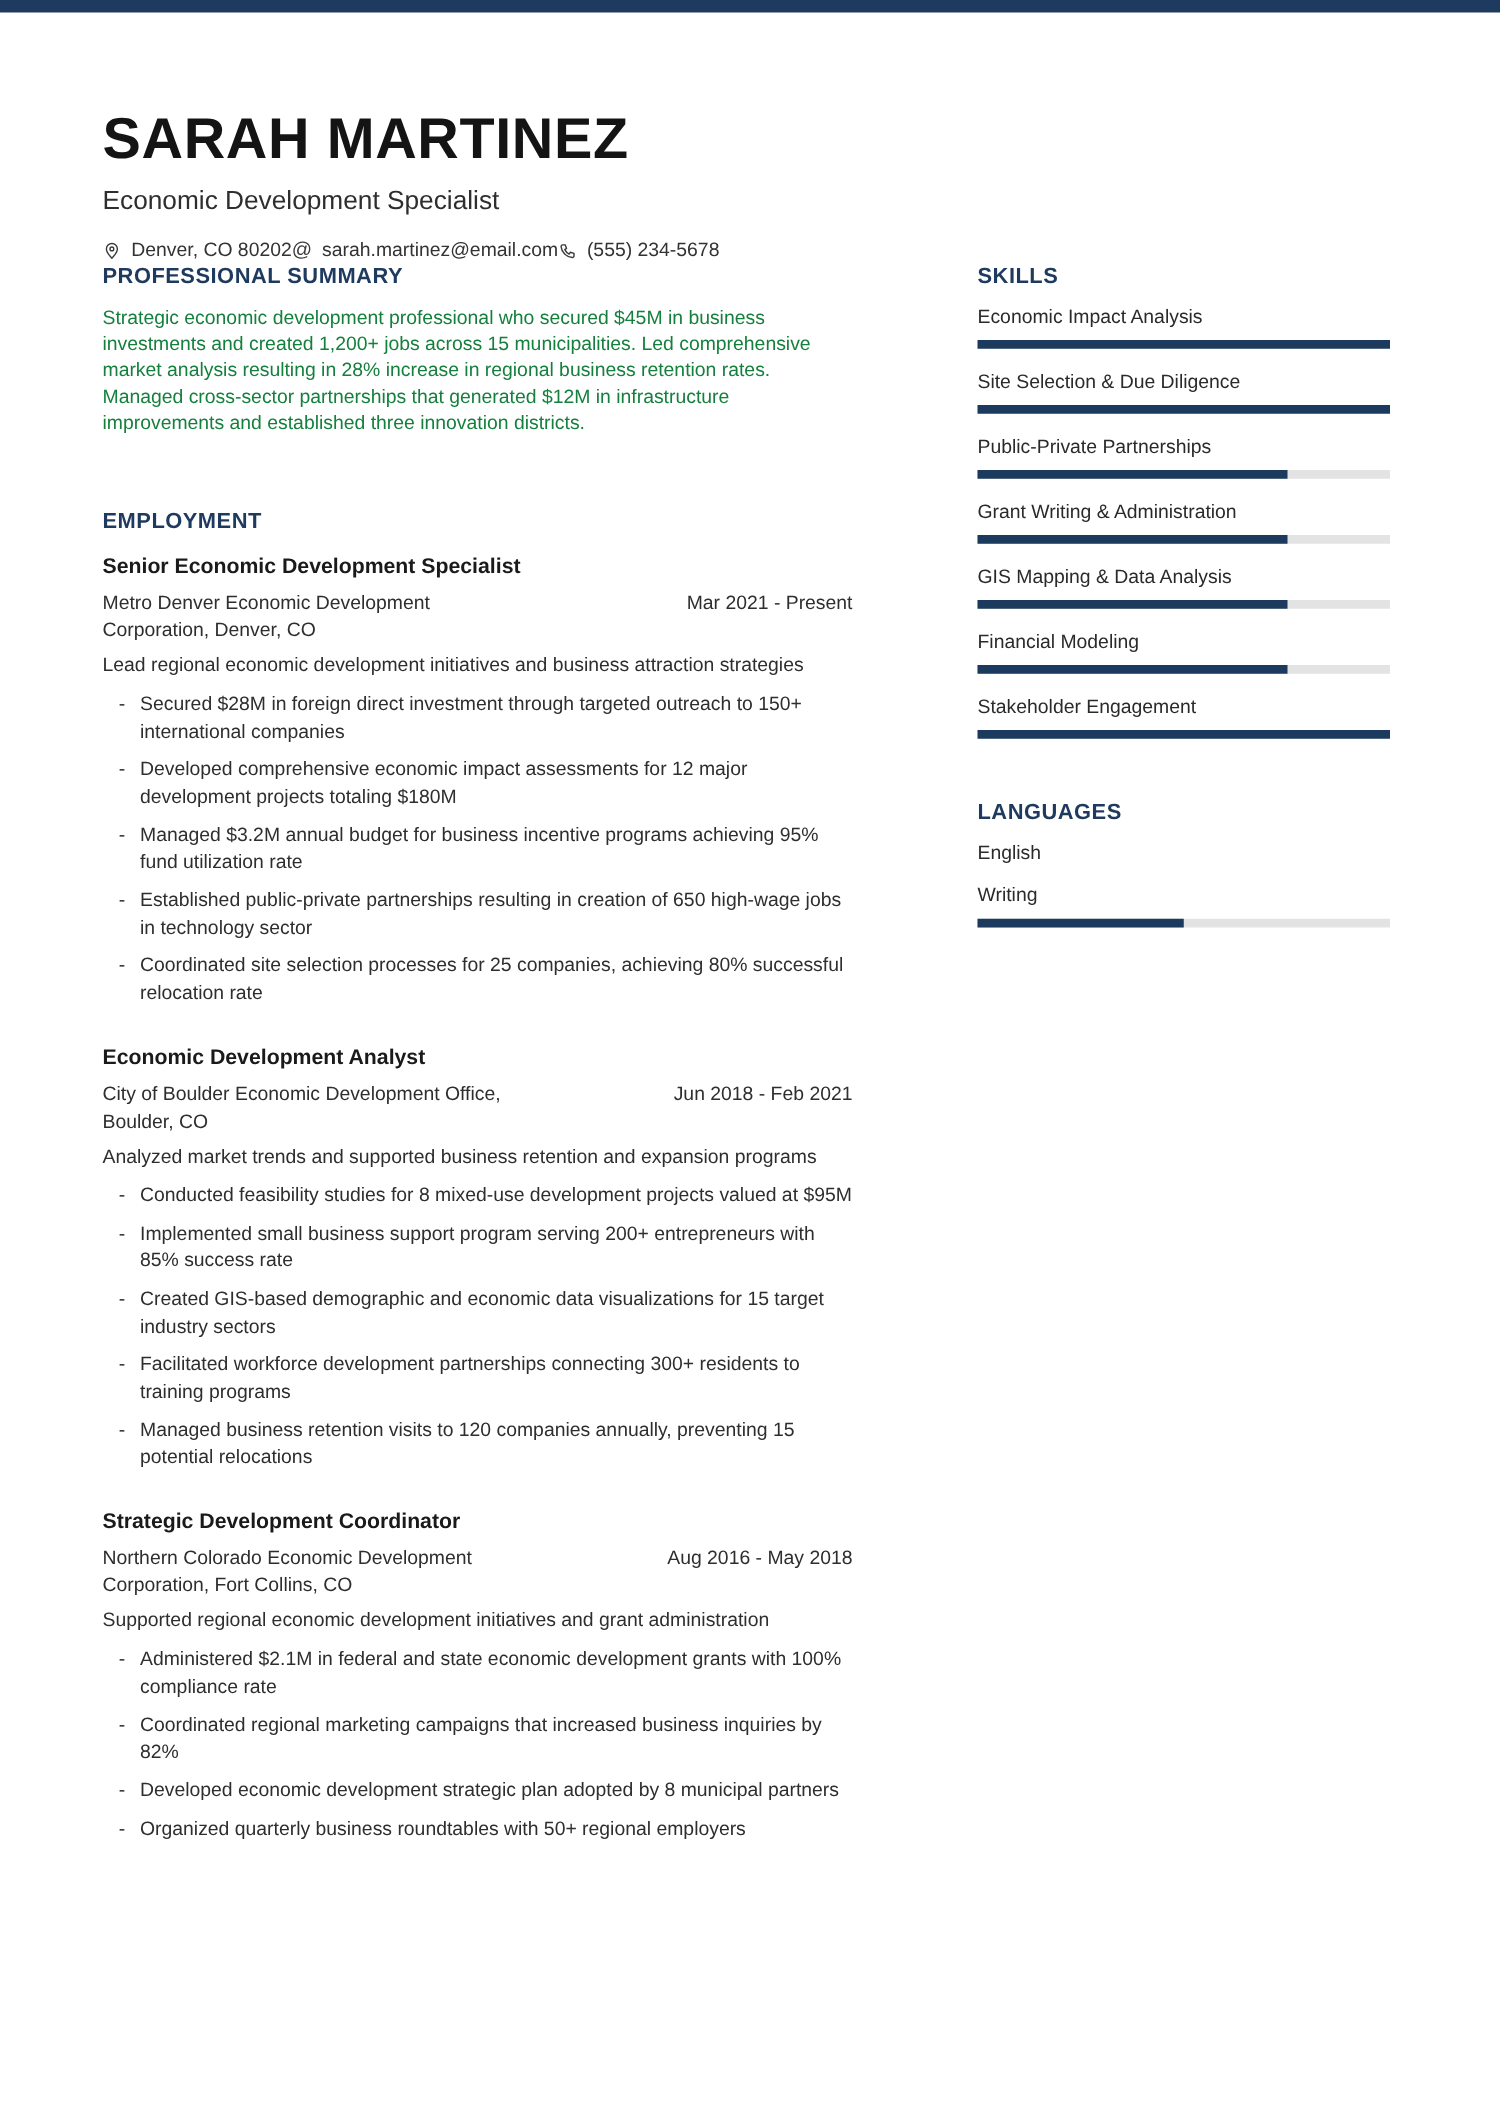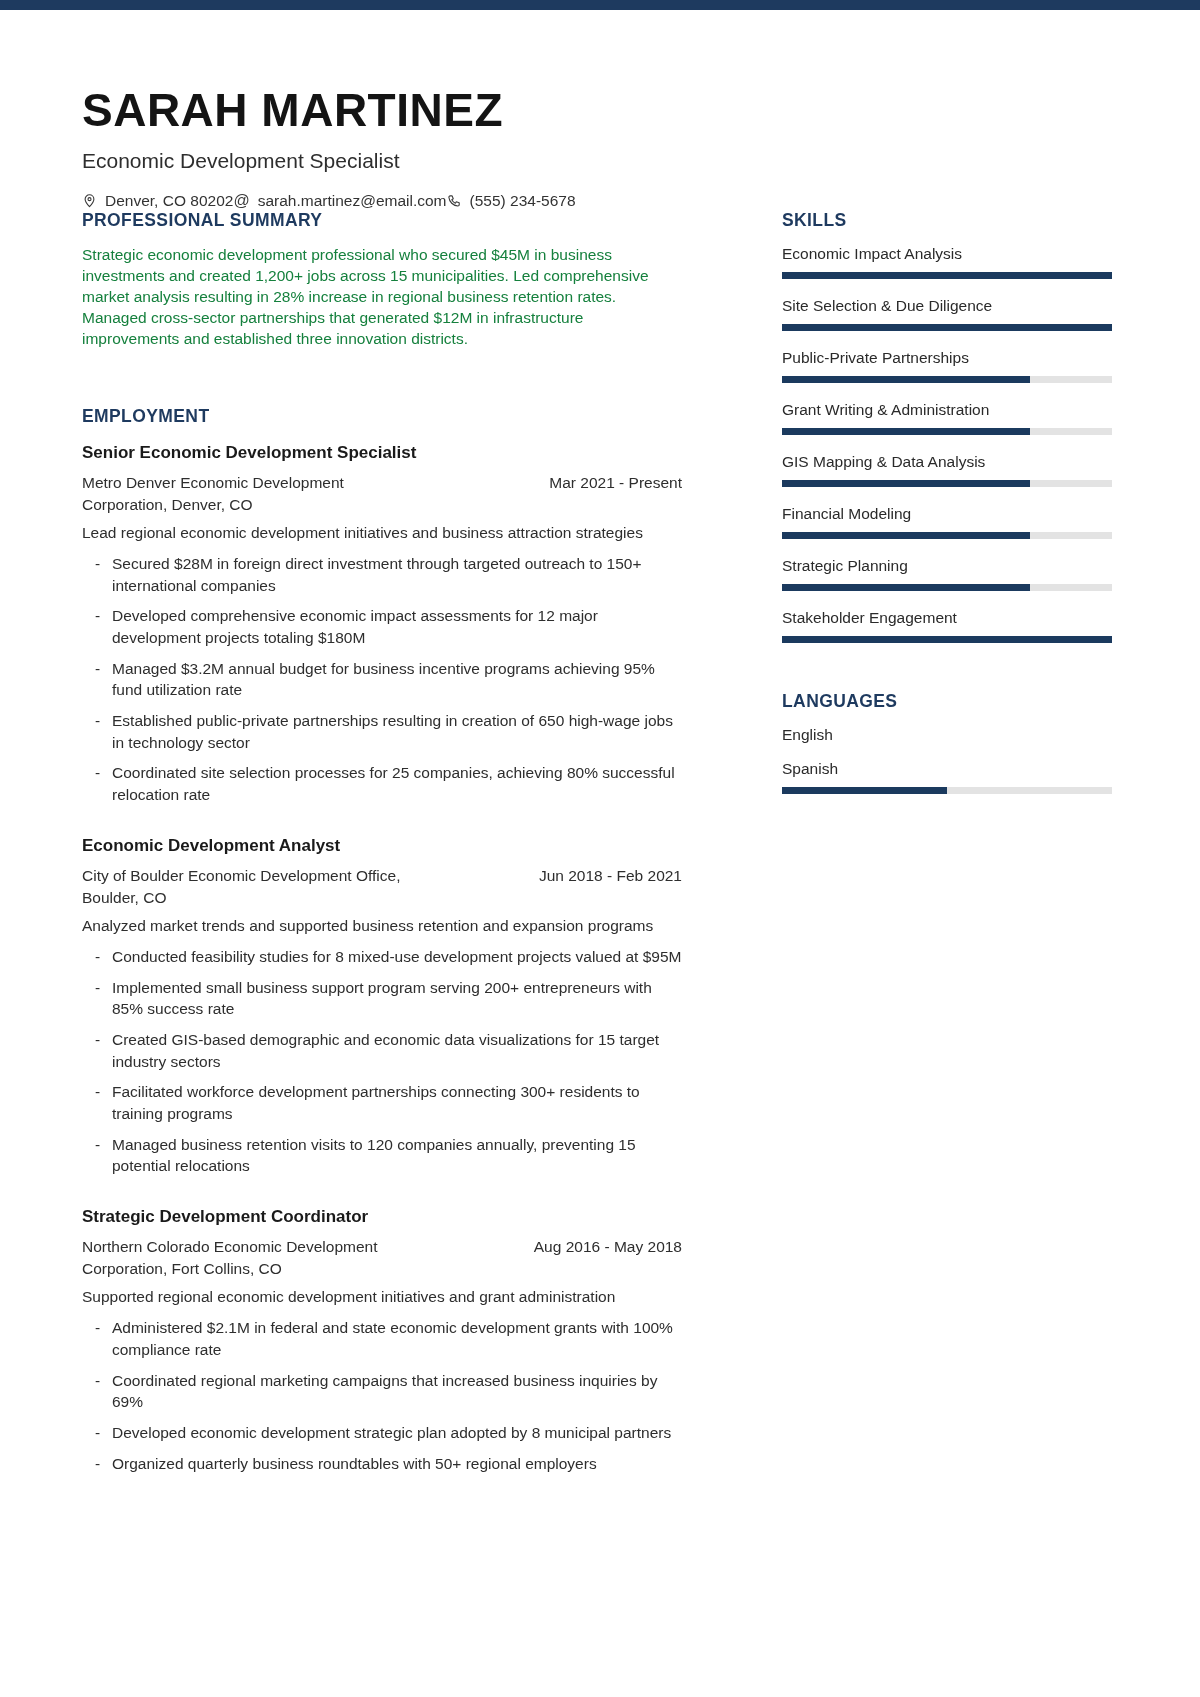--- a/index.html
+++ b/index.html
@@ -144,21 +144,21 @@
             </article>
             <article class="job">
               <h3 class="job-title">Strategic Development Coordinator</h3>
               <div class="job-meta">
                 <span class="company">Northern Colorado Economic Development Corporation, Fort Collins, CO</span>
                 <span class="dates">Aug 2016 - May 2018</span>
               </div>
               <p class="job-summary">Supported regional economic development initiatives and grant administration</p>
               <ul class="bullets">
                 <li>Administered $2.1M in federal and state economic development grants with 100% compliance rate</li>
-                <li>Coordinated regional marketing campaigns that increased business inquiries by 69%</li>
+                <li>Coordinated regional marketing campaigns that increased business inquiries by 82%</li>
                 <li>Developed economic development strategic plan adopted by 8 municipal partners</li>
                 <li>Organized quarterly business roundtables with 50+ regional employers</li>
               </ul>
             </article>
           </div>
       </section>
     </main>
 
     <aside class="side-col">
       <section>
@@ -194,42 +194,36 @@
                 <div class="bar-fill" style="width: 75%; background: rgb(27, 58, 94);"></div>
               </div>
             </div>
             <div class="skill">
               <div class="skill-label">Financial Modeling</div>
               <div class="bar-track" style="background: rgb(227, 227, 227);">
                 <div class="bar-fill" style="width: 75%; background: rgb(27, 58, 94);"></div>
               </div>
             </div>
             <div class="skill">
-              <div class="skill-label">Strategic Planning</div>
-              <div class="bar-track" style="background: rgb(227, 227, 227);">
-                <div class="bar-fill" style="width: 75%; background: rgb(27, 58, 94);"></div>
-              </div>
-            </div>
-            <div class="skill">
               <div class="skill-label">Stakeholder Engagement</div>
               <div class="bar-track" style="background: rgb(227, 227, 227);">
                 <div class="bar-fill" style="width: 100%; background: rgb(27, 58, 94);"></div>
               </div>
             </div>
           </div>
       </section>
 
       <section class="languages-section">
         <h2 class="section-heading">LANGUAGES</h2>
         <div id="languages-container">
             <div class="skill lang-no-bar">
               <div class="skill-label">English</div>
             </div>
             <div class="skill">
-              <div class="skill-label">Spanish</div>
+              <div class="skill-label">Writing</div>
               <div class="bar-track" style="background: rgb(227, 227, 227);">
                 <div class="bar-fill" style="width: 50%; background: rgb(27, 58, 94);"></div>
               </div>
             </div>
           </div>
       </section>
     </aside>
 
   </div>
 </div>

